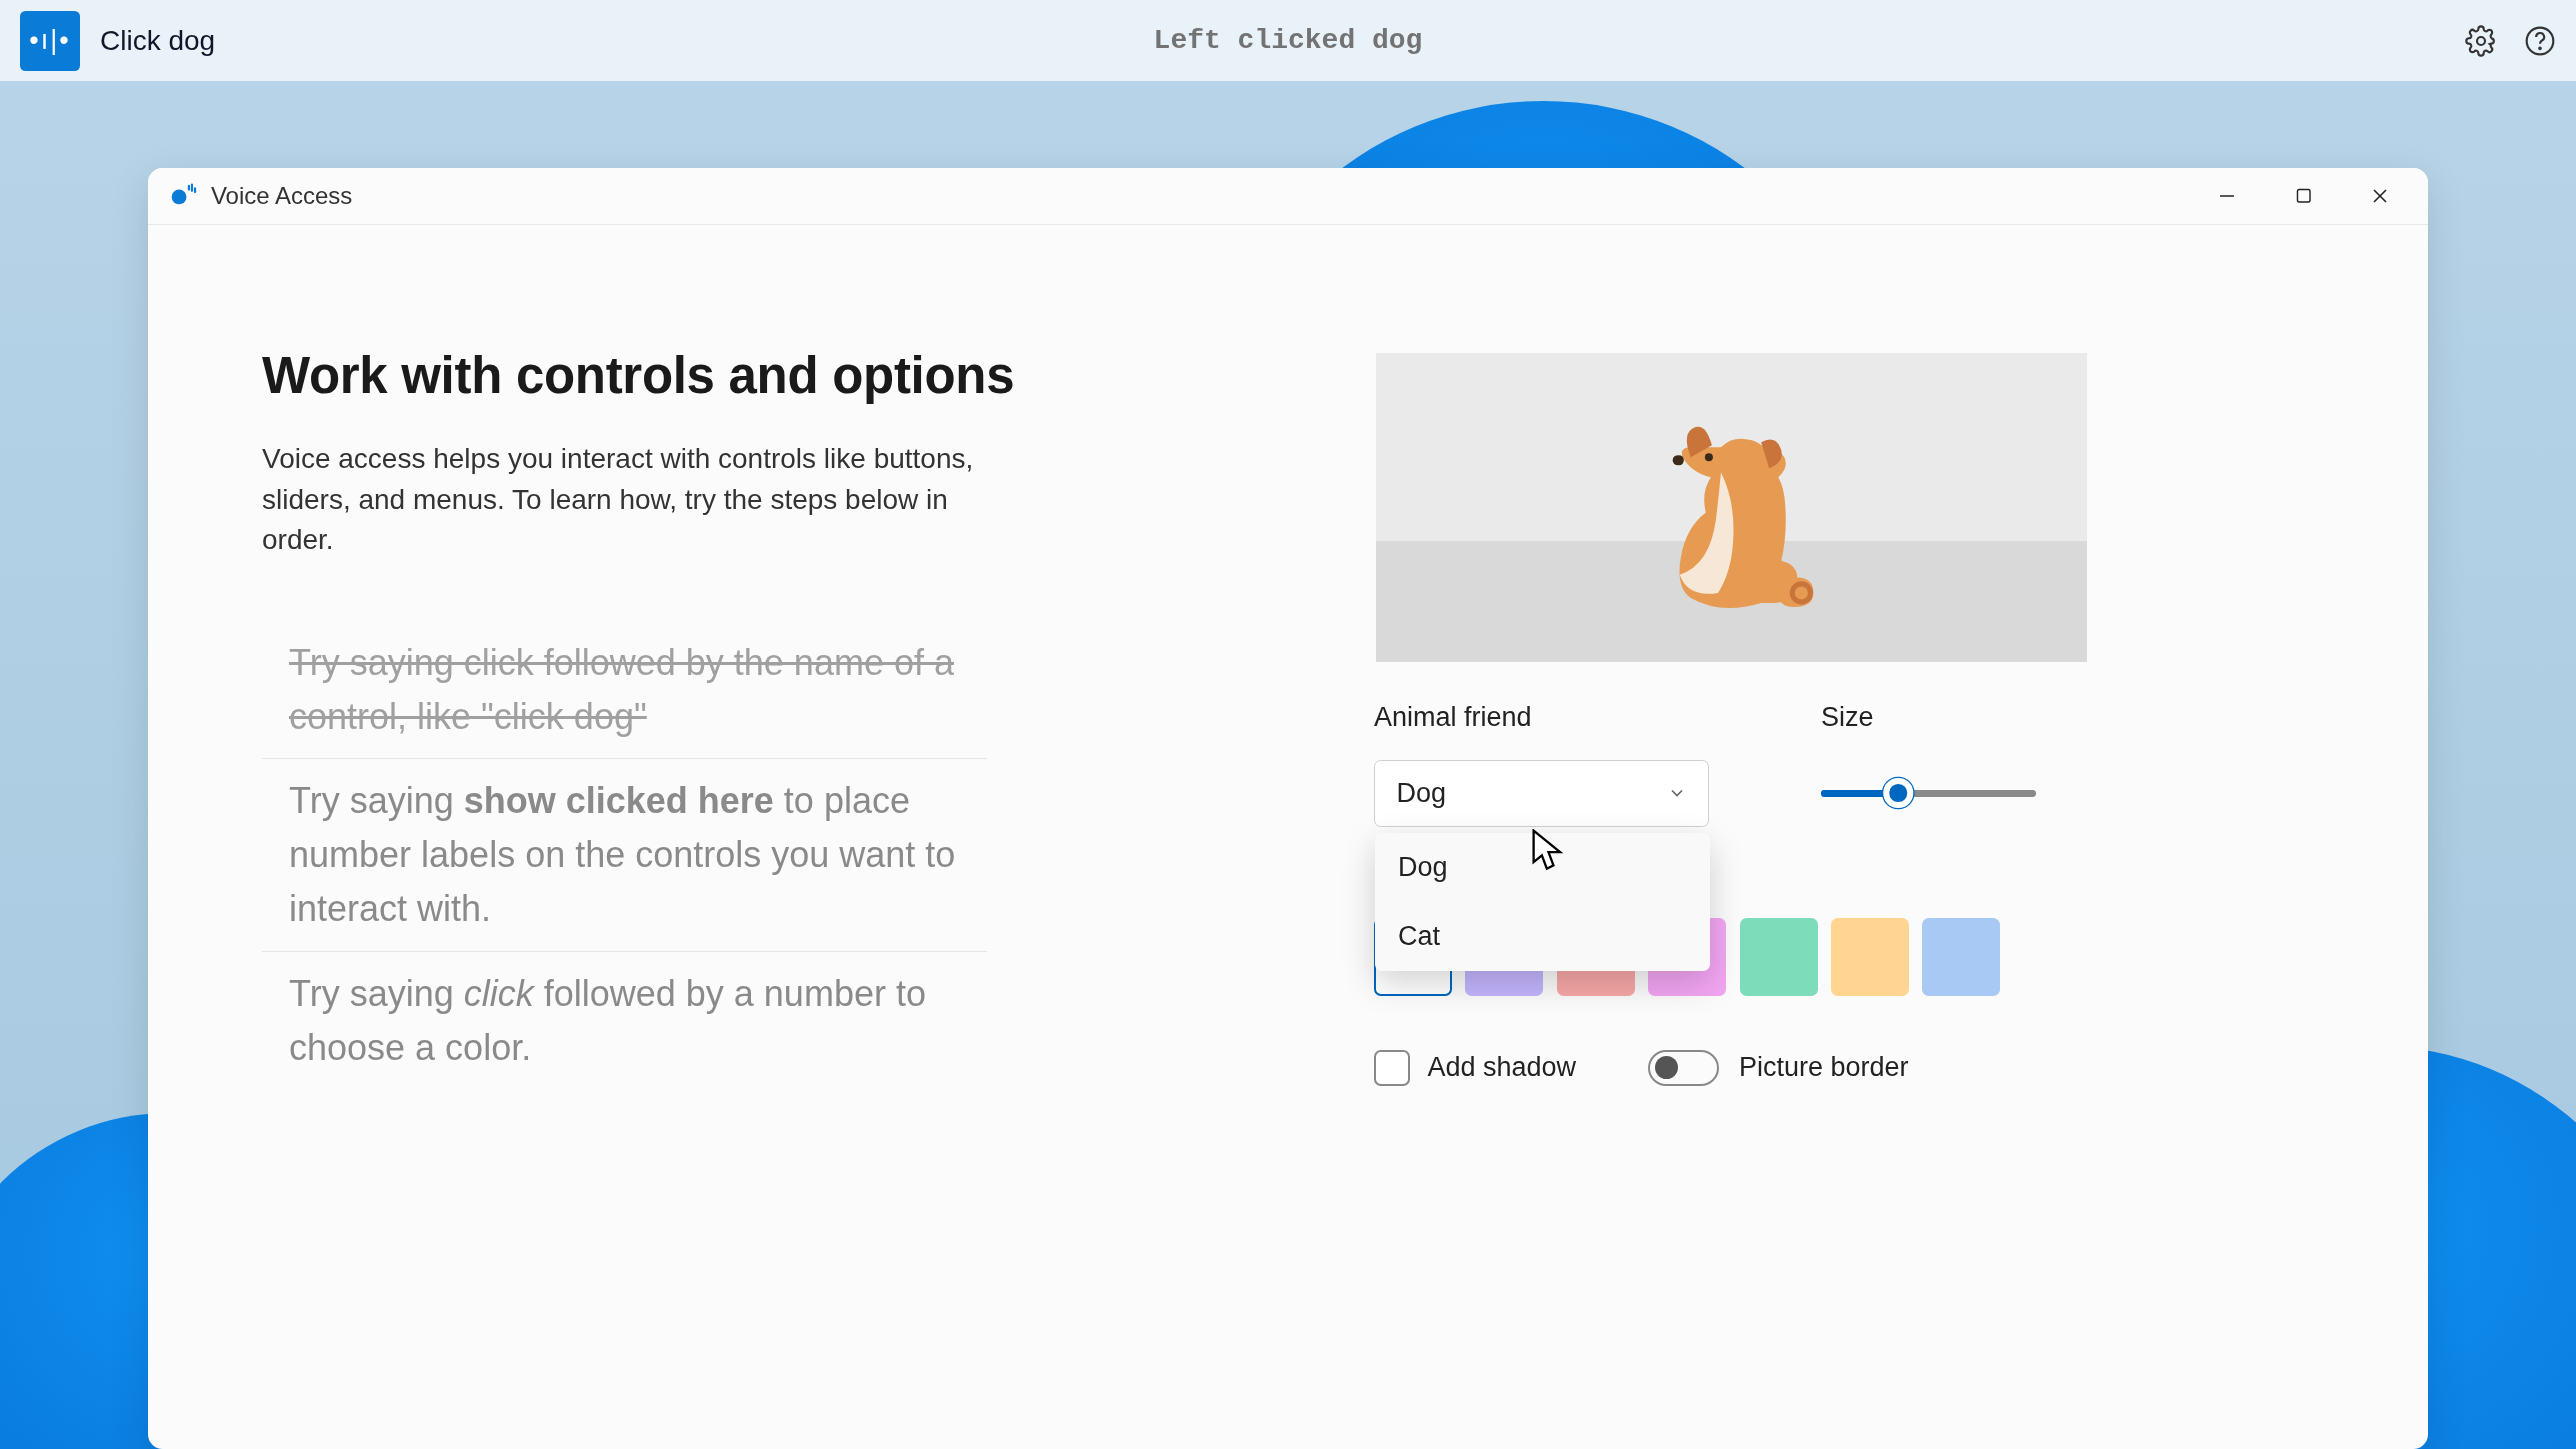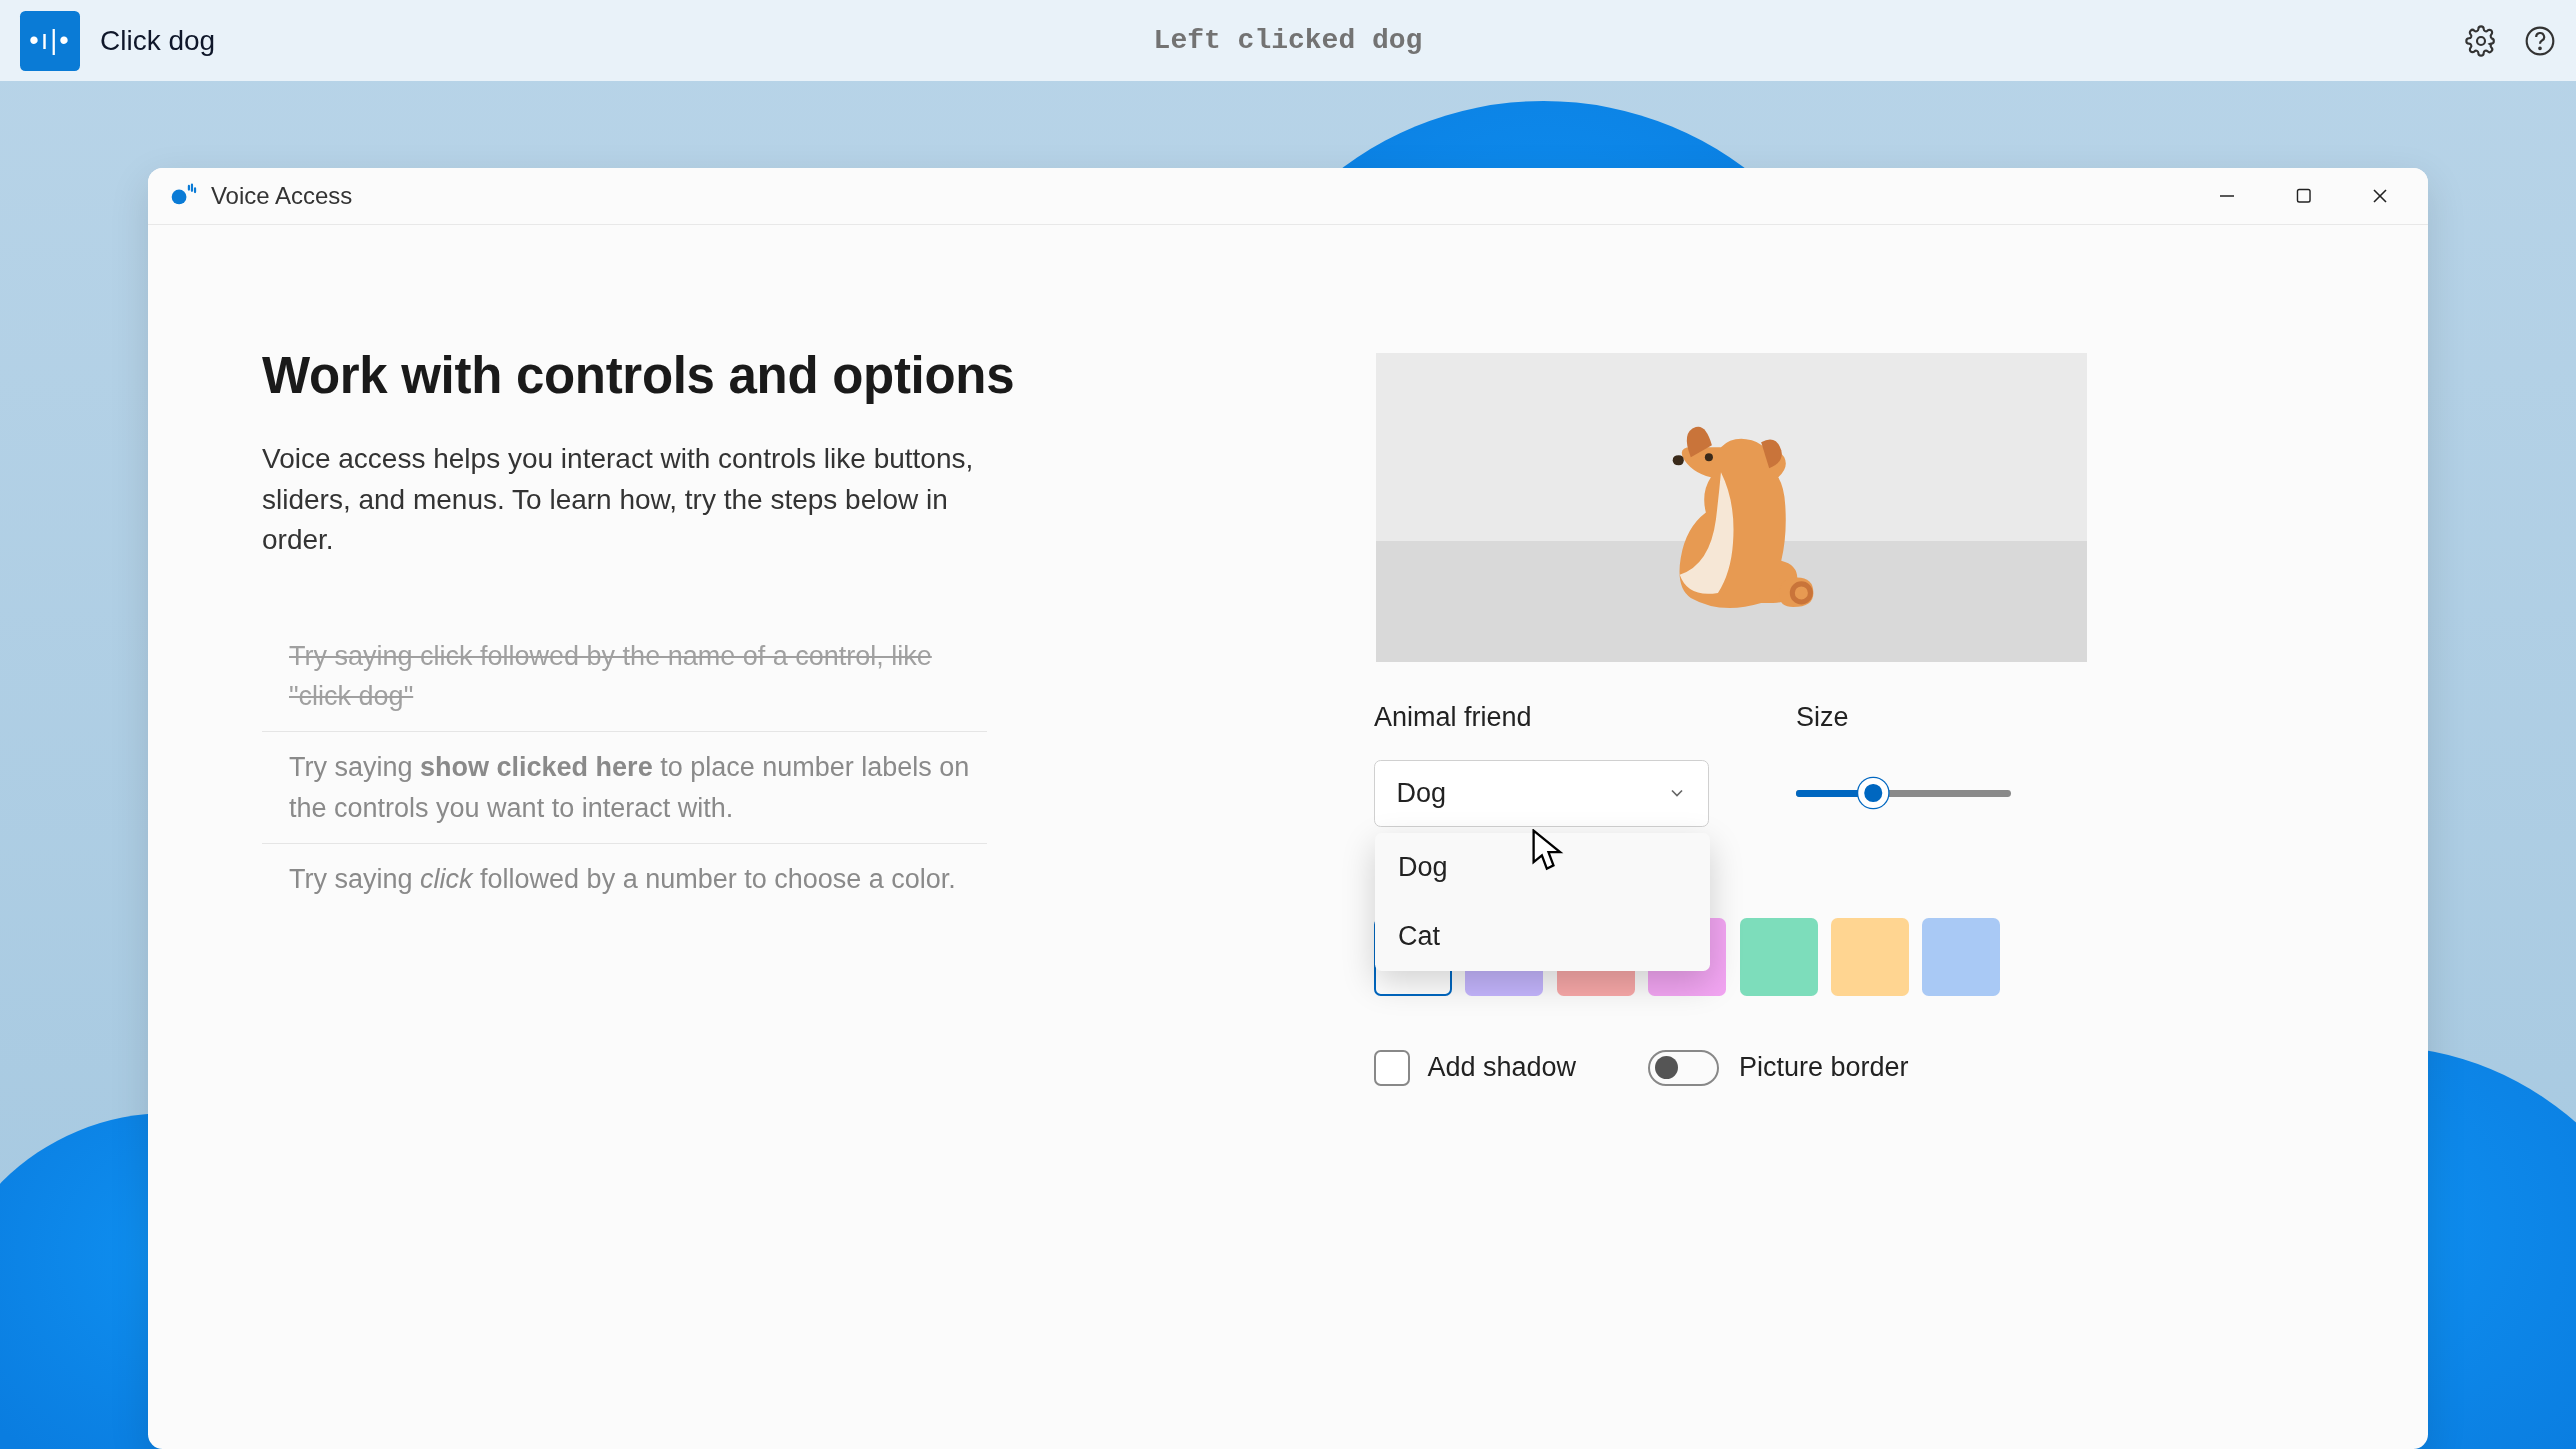--- a/index.html
+++ b/index.html
@@ -28,35 +28,35 @@
   .win-controls { margin-left: auto; display: flex; gap: 47px; padding-right: 13.4px; }
   .win-btn { width: 29.5px; height: 29.5px; display: flex; align-items: center; justify-content: center; cursor: pointer; color: #222; }
 
   .content { display: flex; padding: 121px 114px 0 114px; gap: 94px; height: calc(100% - 57px); }
 
   .left-col { flex: 0 0 792px; }
   .page-title { font-size: 51px; font-weight: 600; color: #1a1a1a; margin-bottom: 34px; letter-spacing: -0.3px; }
   .page-desc { font-size: 28px; line-height: 1.45; color: #333; margin-bottom: 60px; max-width: 751px; }
 
   .steps { max-width: 725px; }
-  .step { font-size: 27px; line-height: 1.5; padding: 14.8px 0; border-bottom: 1.3px solid #e5e5e5; padding-left: 27px; }
+  .step { font-size: 36px; line-height: 1.5; padding: 14.8px 0; border-bottom: 1.3px solid #e5e5e5; padding-left: 27px; }
   .step.completed { color: #a0a0a0; text-decoration: line-through; }
   .step.active { color: #1a1a1a; }
   .step.upcoming { color: #8a8a8a; }
   .step em { font-style: italic; }
   .step strong { font-weight: 600; font-style: normal; }
 
   
   .right-col { flex: 1; display: flex; justify-content: center; padding-top: 6.7px; }
   .demo-card { width: 778px; padding: 0 32px 54px; }
   .preview { width: 711px; height: 309px; background: #eaeaea; position: relative; margin: 0 auto 40px; }
   .preview-ground { position: absolute; bottom: 0; left: 0; right: 0; height: 121px; background: #d9d9d9; }
   .dog { position: absolute; left: 50%; bottom: 47px; transform: translateX(-50%); }
 
-  .controls-row { display: flex; gap: 87px; margin-bottom: 40px; }
+  .controls-row { display: flex; gap: 112px; margin-bottom: 40px; }
   .control-group { display: flex; flex-direction: column; }
   .control-label { font-size: 27px; color: #222; margin-bottom: 27px; }
 
   .select { width: 335px; height: 67px; border: 1.3px solid #d0d0d0; border-radius: 6.7px; background: #fff; display: flex; align-items: center; padding: 0 21.5px; font-size: 27px; color: #222; position: relative; cursor: pointer; }
   .select .chev { margin-left: auto; width: 20px; height: 20px; color: #666; }
   .dropdown { position: absolute; top: 72px; left: 0; width: 335px; background: #f9f9f9; border-radius: 6.7px; box-shadow: 0 12px 34px rgba(0,0,0,.18); overflow: hidden; z-index: 10; }
   .dropdown-item { padding: 19px 23px; font-size: 27px; color: #222; cursor: pointer; }
 
   .cursor { position: absolute; top: 68px; left: 156px; z-index: 20; pointer-events: none; }
 

